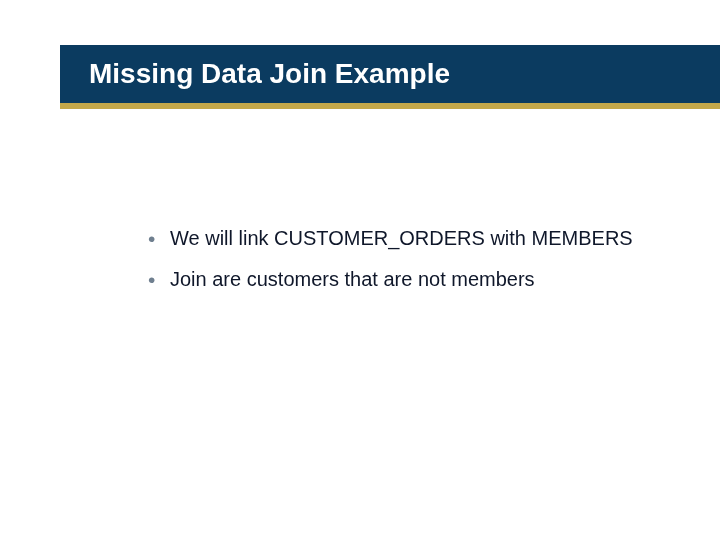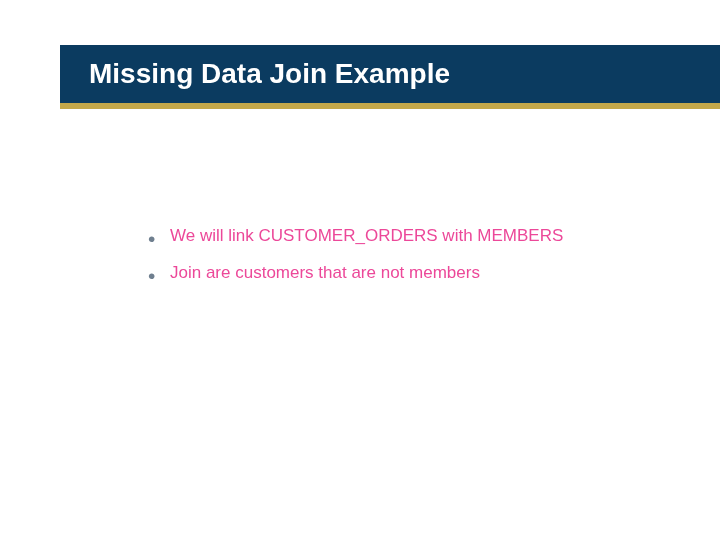--- a/index.html
+++ b/index.html
@@ -24,23 +24,23 @@
   .content {
     position: absolute;
     top: 150px;
     left: 52px;
     right: 60px;
   }
   .bullet-list { list-style: none; }
   .bullet-item {
     position: relative;
     padding-left: 28px;
-    font-size: 17px;
+    font-size: 20px;
     line-height: 1.3;
-    color: #ec4899;
+    color: #0f172a;
     margin-bottom: 4px;
   }
   .bullet-item::before {
     content: "•";
     position: absolute;
     left: 6px;
     top: 0;
     color: #6f7f8f;
     font-size: 21px;
   }

